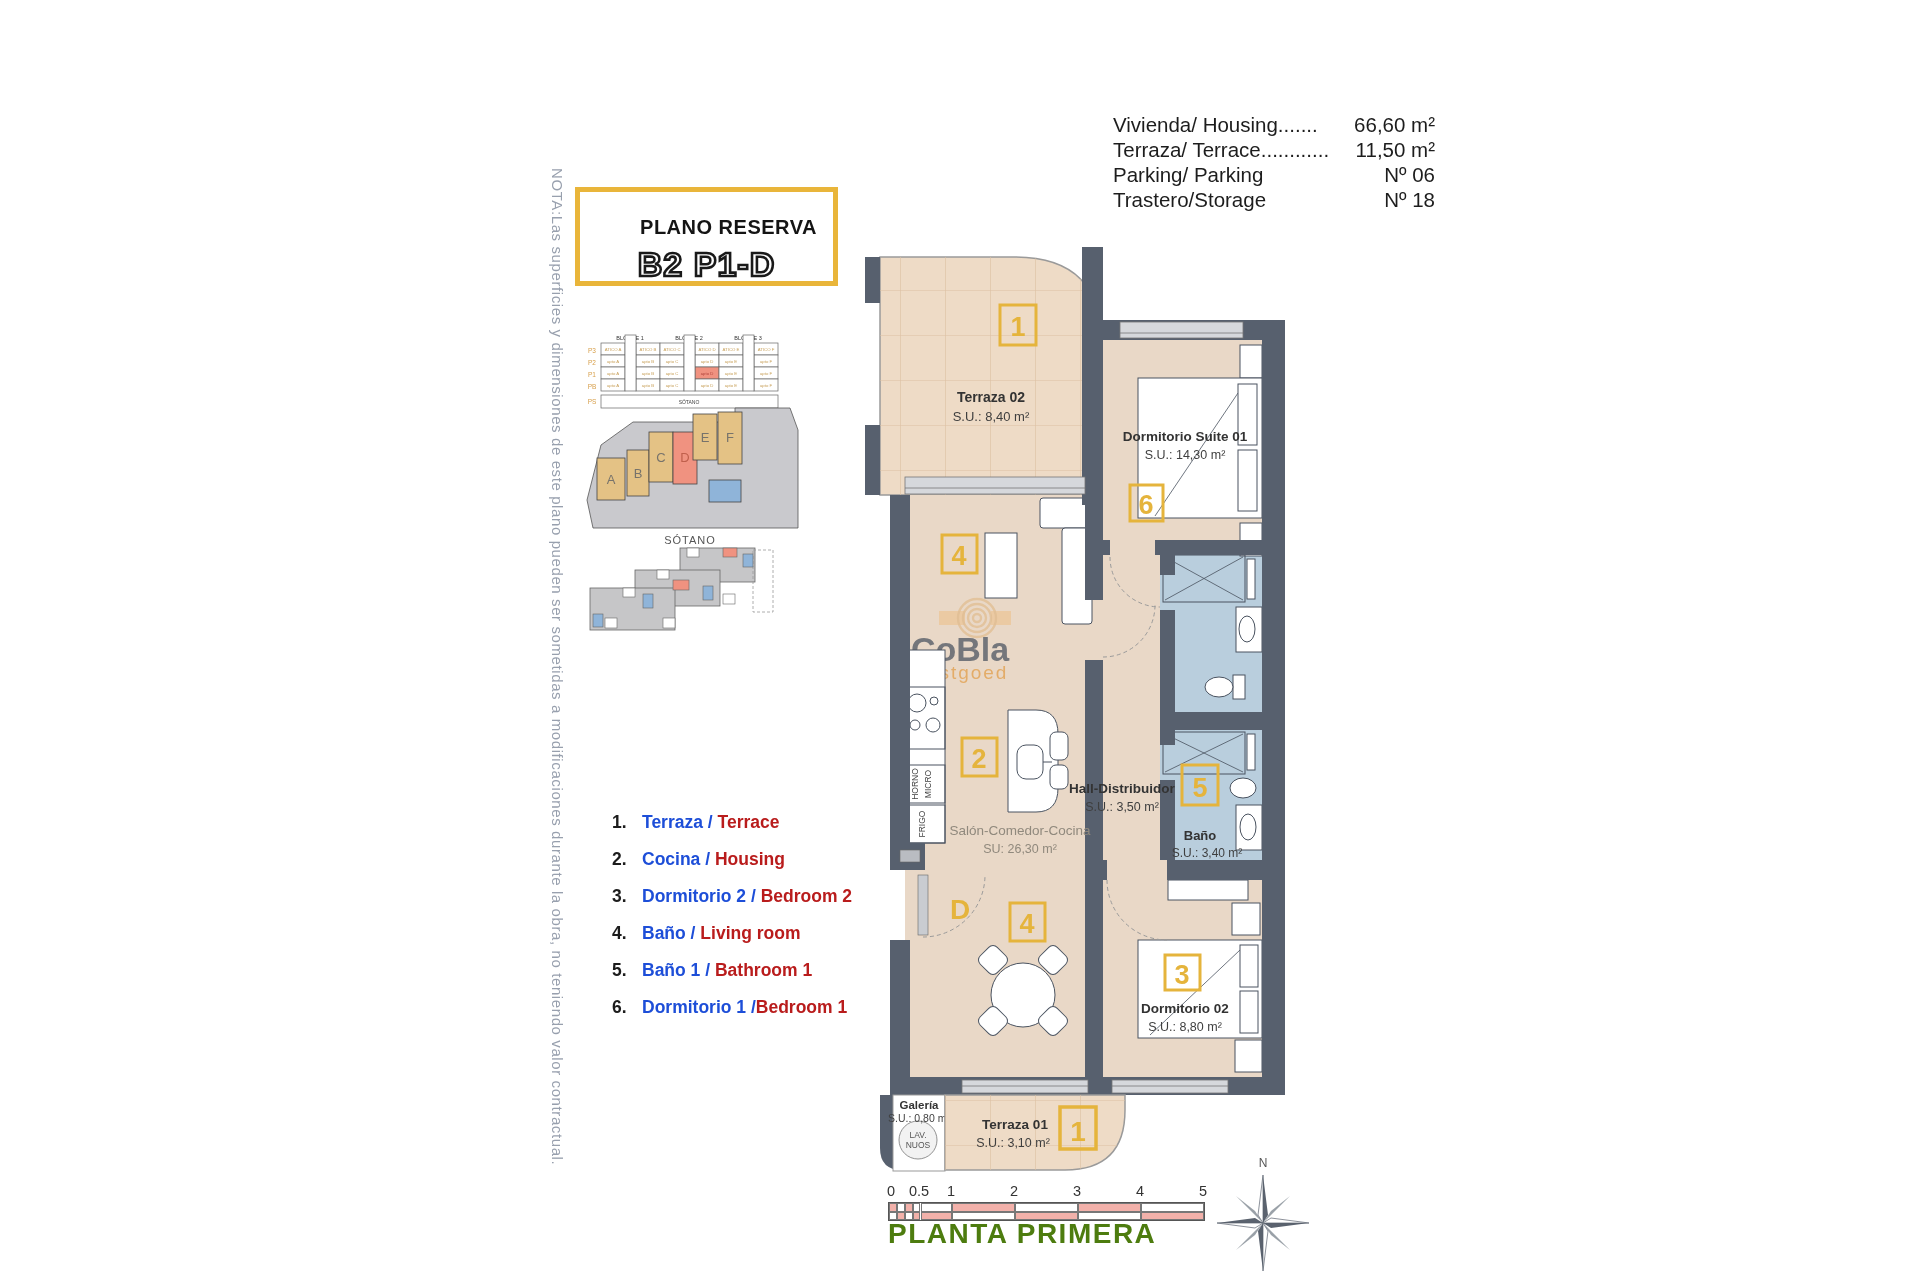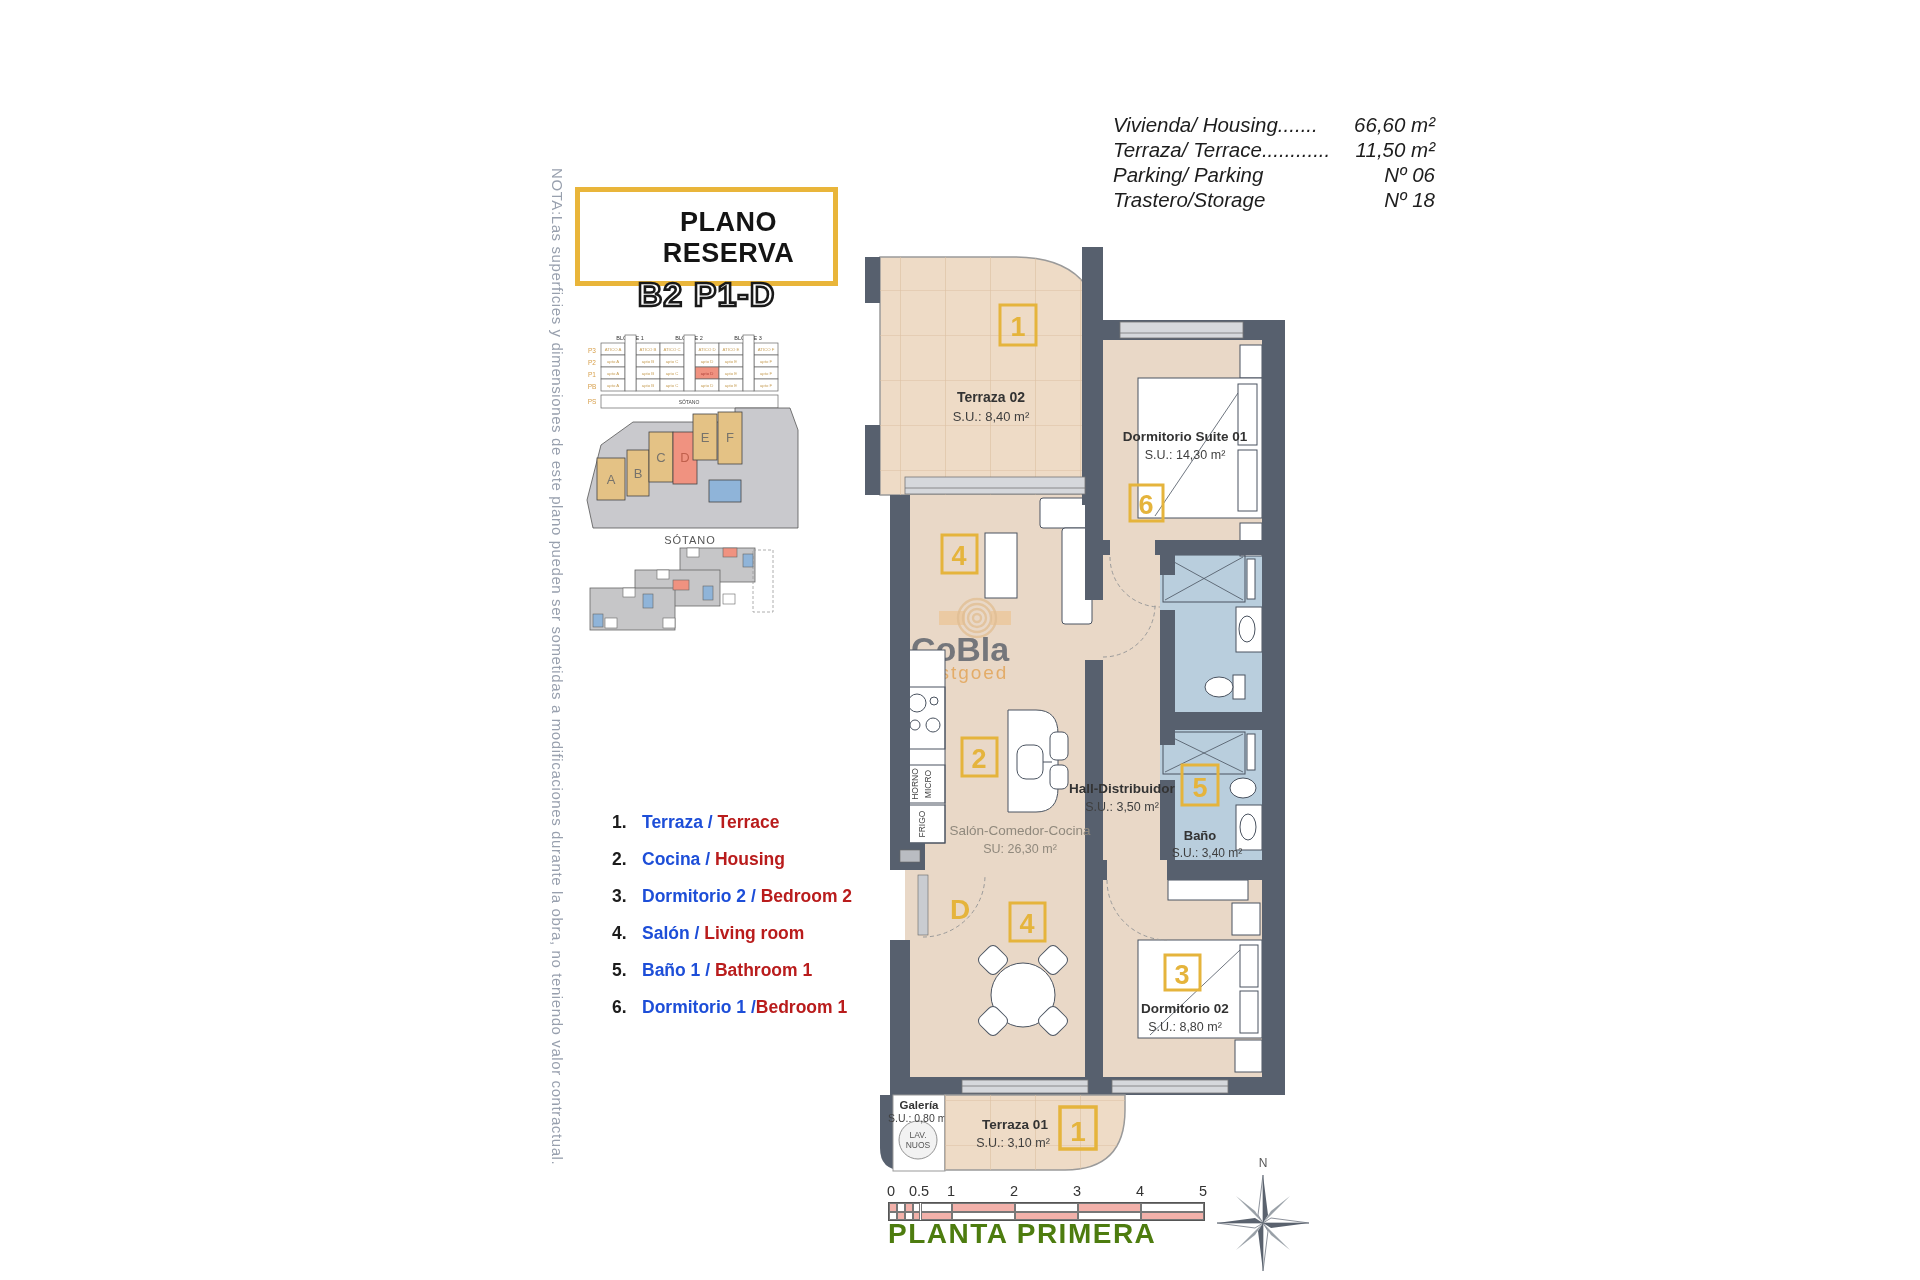--- a/index.html
+++ b/index.html
@@ -2,26 +2,26 @@
 <html><head>
 <meta charset="utf-8">
 <style>
   html,body{margin:0;padding:0;background:#fff;}
   .canvas{position:relative;width:1920px;height:1280px;background:#ffffff;overflow:hidden;
           font-family:"Liberation Sans",sans-serif;color:#222;}
   .abs{position:absolute;}
 
   
   .info{left:1113px;top:112px;width:322px;font-size:20.5px;color:#1d1d1d;}
-  .info-row{display:flex;justify-content:space-between;line-height:25px;white-space:nowrap;font-style:italic;}
+  .info-row{display:flex;justify-content:space-between;line-height:25px;white-space:nowrap;}
 
   
   .titlebox{left:575px;top:187px;width:263px;height:99px;border:5px solid #e9b53a;background:#fff;
             box-sizing:border-box;text-align:center;}
-  .titlebox .l1{margin-top:15px;font-size:27px;font-weight:700;letter-spacing:.5px;color:#141414;padding-left:44px;}
+  .titlebox .l1{margin-top:24px;font-size:20px;font-weight:700;letter-spacing:.5px;color:#141414;padding-left:44px;}
   .titlebox .l2{font-size:34px;line-height:50px;font-weight:800;letter-spacing:1px;color:#ffffff;
                 -webkit-text-stroke:2.6px #191919;}
 
   
   .nota{left:549px;top:168px;height:900px;writing-mode:vertical-rl;text-orientation:sideways;
         font-size:15px;letter-spacing:.6px;color:#98a0ae;white-space:nowrap;}
 
   
   .legend{left:612px;top:812px;font-size:17.5px;}
   .legend .item{height:37px;display:flex;align-items:flex-start;}
@@ -201,21 +201,21 @@
         <span class="es">Cocina / </span>
         <span class="en">Housing</span>
       </div>
     <div class="item">
         <span class="num">3.</span>
         <span class="es">Dormitorio 2 / </span>
         <span class="en">Bedroom 2</span>
       </div>
     <div class="item">
         <span class="num">4.</span>
-        <span class="es">Salón / </span>
+        <span class="es">Baño / </span>
         <span class="en">Living room</span>
       </div>
     <div class="item">
         <span class="num">5.</span>
         <span class="es">Baño 1 / </span>
         <span class="en">Bathroom 1</span>
       </div>
     <div class="item">
         <span class="num">6.</span>
         <span class="es">Dormitorio 1 /</span>

